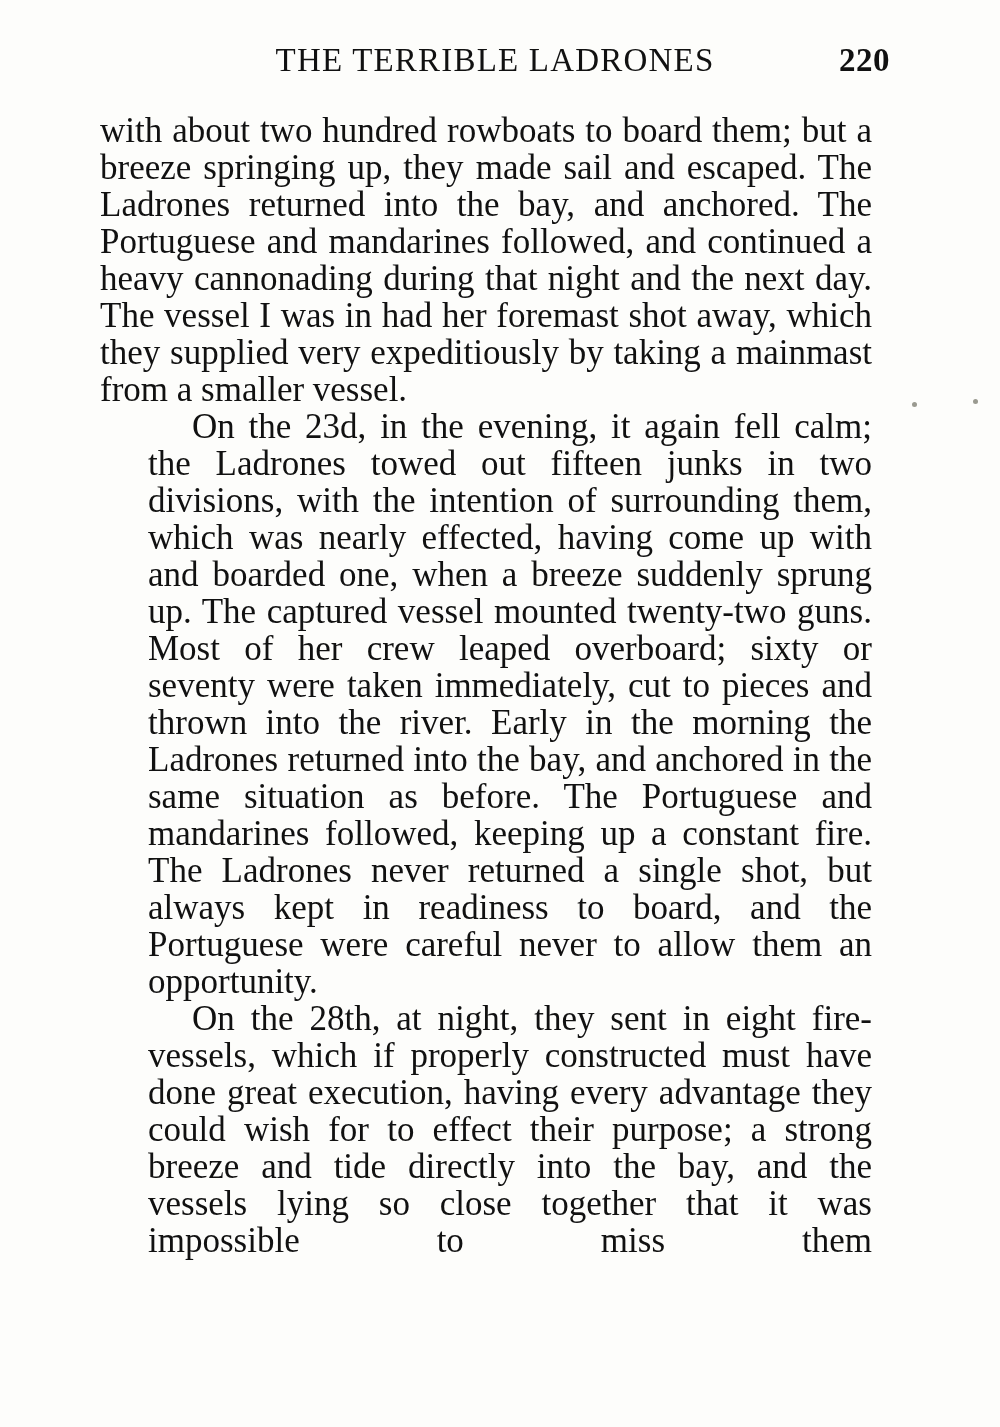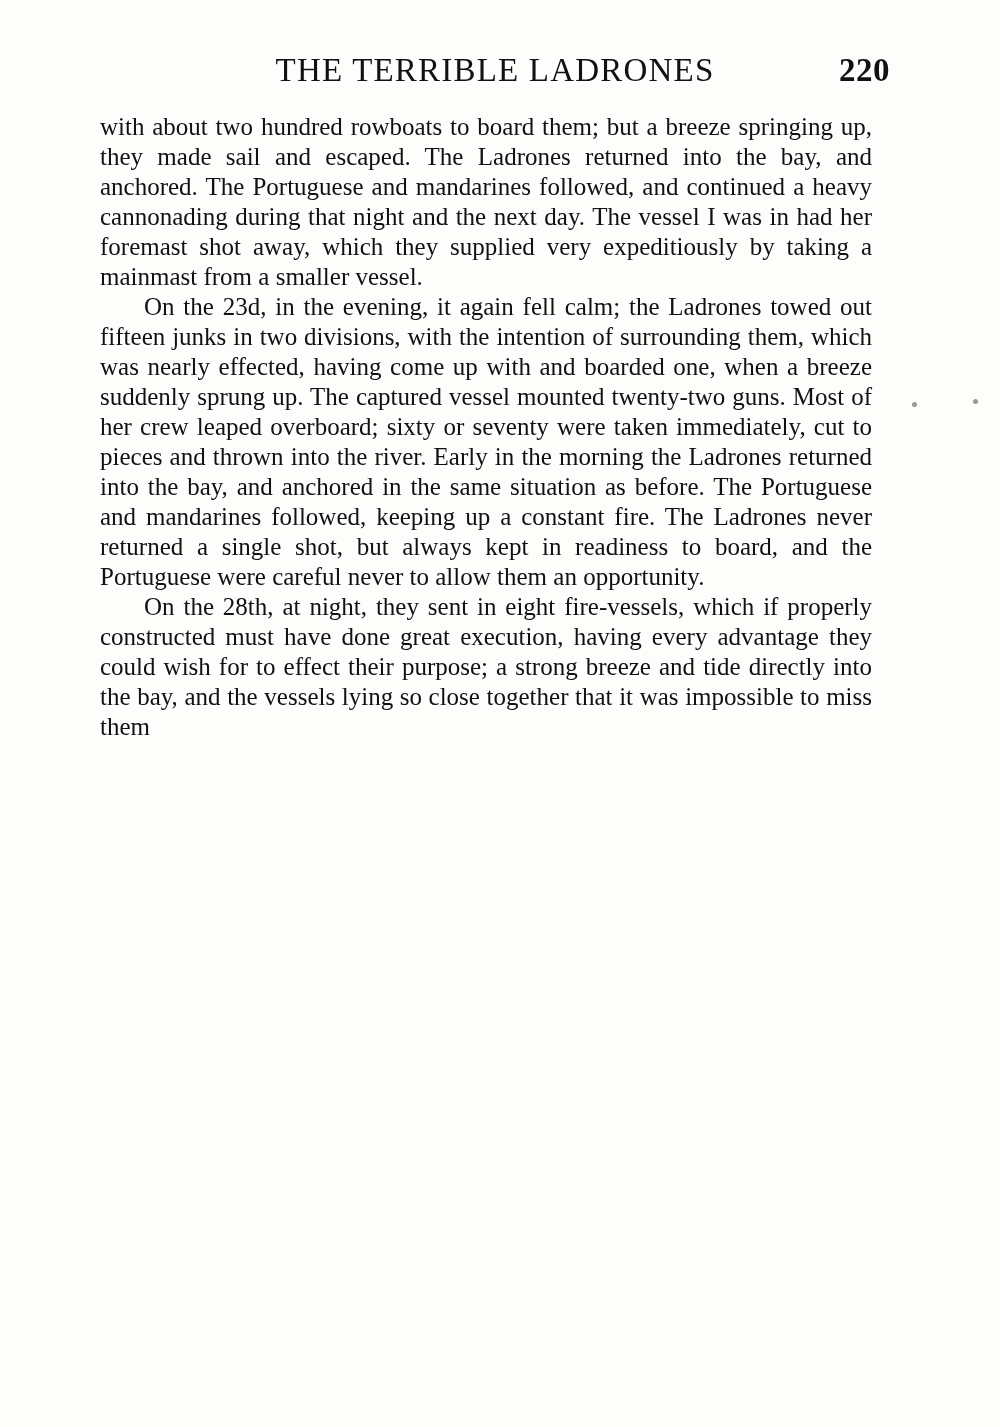--- a/index.html
+++ b/index.html
@@ -19,21 +19,21 @@
     position: absolute;
     left: 0;
     top: 0;
     width: 1000px;
     height: 1427px;
     background: #fdfdfb;
   }
   .header {
     position: absolute;
     left: 100px;
-    top: 52px;
+    top: 42px;
     width: 790px;
     height: 48px;
     display: flex;
     align-items: baseline;
     justify-content: center;
   }
   .header-title {
     font-size: 33px;
     letter-spacing: 1.2px;
     font-weight: normal;
@@ -48,30 +48,31 @@
     letter-spacing: 0.5px;
   }
   .body-text {
     position: absolute;
     left: 100px;
     top: 112px;
     width: 772px;
   }
   .para {
     margin: 0;
-    font-size: 25px;
-    line-height: 30px;
+    font-size: 35px;
+    line-height: 37px;
     text-align: justify;
     text-justify: inter-word;
   }
   .para + .para {
     margin-top: 0px;
   }
   .indent {
     text-indent: 44px;
+    margin-left: 48px;
   }
   
   .para.flush-last::after {
     content: "";
     display: inline-block;
     width: 100%;
   }
   .speck {
     position: absolute;
     background: #9a9a90;

